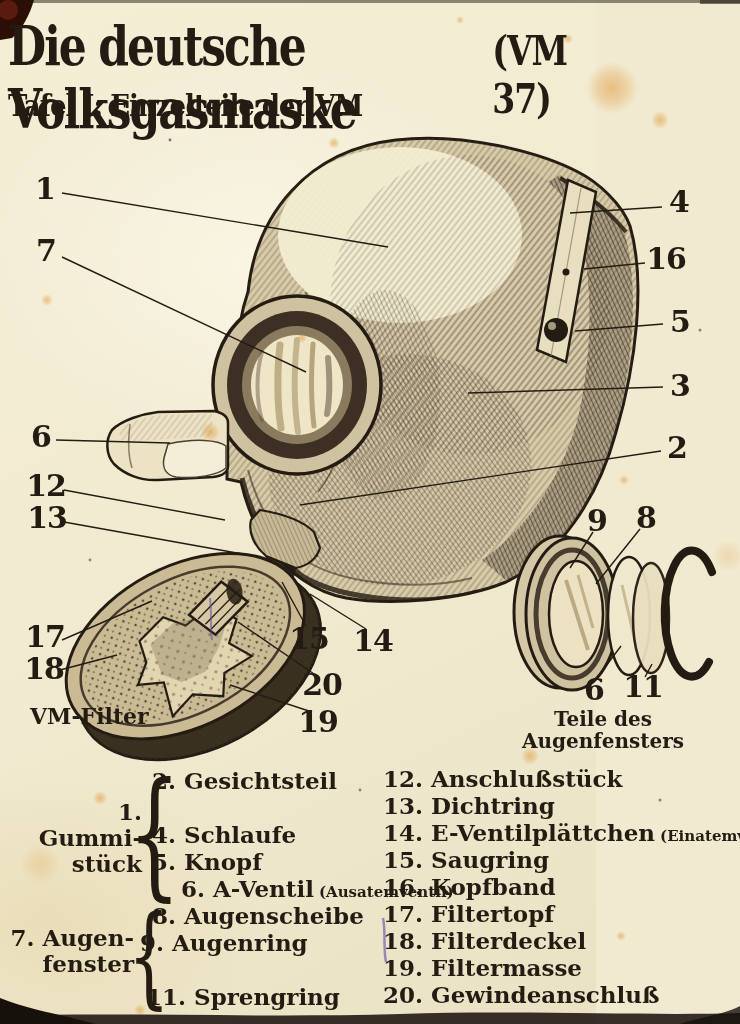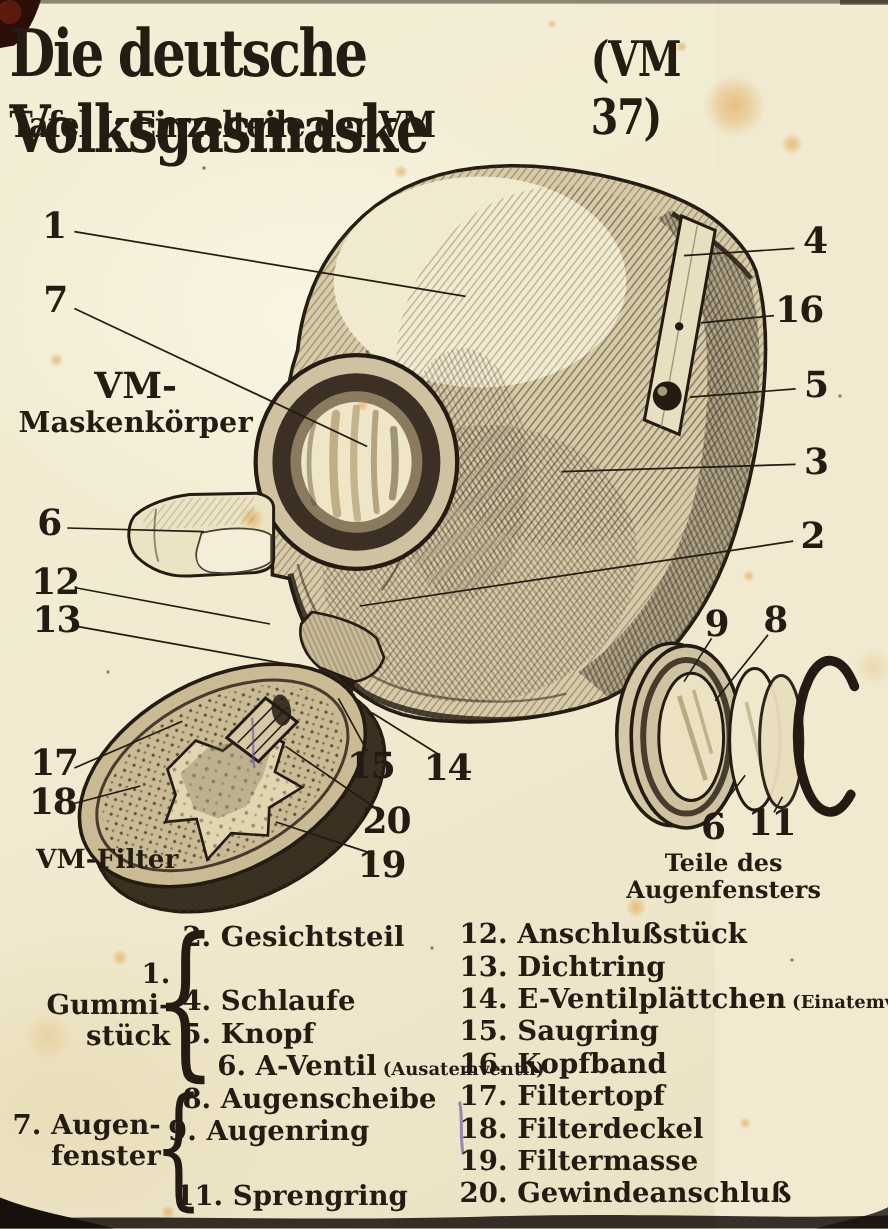--- a/index.html
+++ b/index.html
@@ -204,24 +204,20 @@
     <path d="M740,1024 L680,1024 C705,1016 725,1014 740,1006 Z" fill="#17110b" opacity=".8"></path>
   </g>
 </svg>
 
   <div class="title-row">
     <span class="title-main">Die deutsche Volksgasmaske</span>
     <span class="title-suffix">(VM 37)</span>
   </div>
   <div class="subtitle">Tafel I: Einzelteile der VM</div>
 
-  <div class="fig-label" style="left:8px;top:306px;width:210px;">
-    <div style="font-size:30px;">VM-</div>
-    <div style="font-size:24px;">Maskenkörper</div>
-  </div>
   <div class="fig-label" style="left:30px;top:704px;font-size:22px;">VM-Filter</div>
   <div class="fig-label" style="left:478px;top:708px;width:250px;font-size:20px;">Teile des Augenfensters</div>
 
   <div class="co" style="left:45px;top:189px;">1</div>
   <div class="co" style="left:46px;top:251px;">7</div>
   <div class="co" style="left:41px;top:437px;">6</div>
   <div class="co" style="left:46px;top:486px;">12</div>
   <div class="co" style="left:47px;top:518px;">13</div>
   <div class="co" style="left:45px;top:637px;">17</div>
   <div class="co" style="left:44px;top:669px;">18</div>

